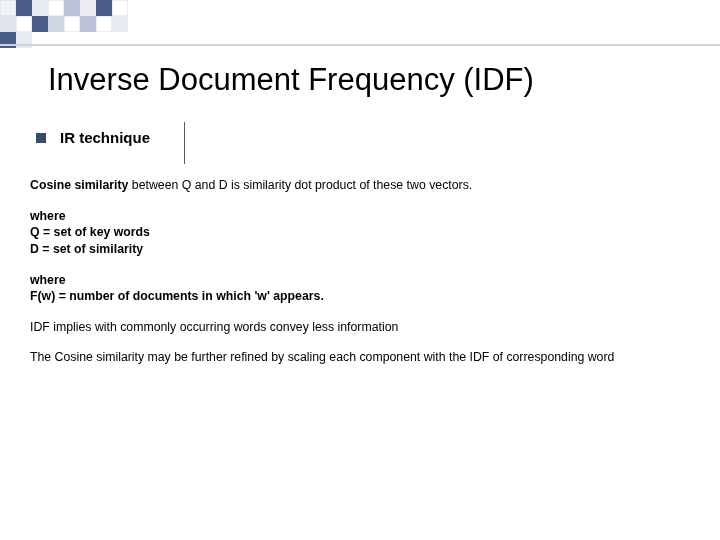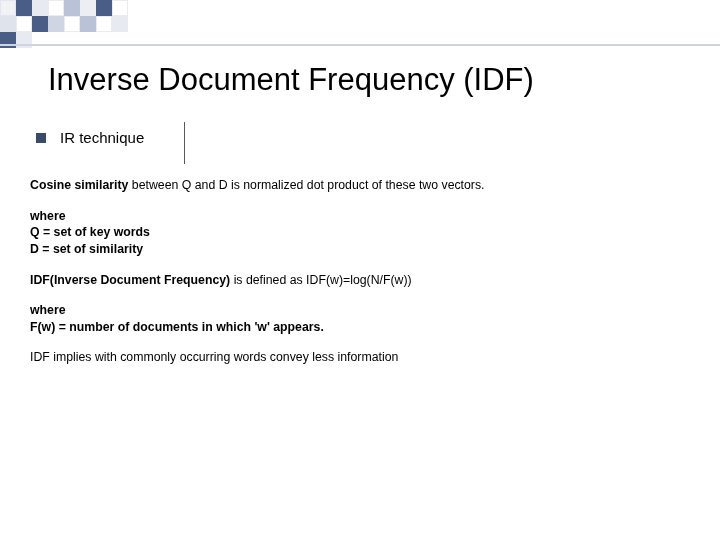--- a/index.html
+++ b/index.html
@@ -67,21 +67,21 @@
     margin-bottom: 7px;
     margin-left: 6px;
   }
   .top-bullet .marker {
     width: 10px;
     height: 10px;
     background: #3a4a6b;
     margin-right: 14px;
   }
   .top-bullet .lbl {
-    font-weight: 400;
+    font-weight: 700;
     font-size: 15px;
   }
   .vline {
     position: absolute;
     top: 122px;
     left: 184px;
     width: 1px;
     height: 42px;
     background: #5a5a5a;
   }
@@ -139,40 +139,38 @@
   <div class="body">
 
     <div class="top-bullet">
       <span class="marker"></span>
       <span class="lbl">IR technique</span>
     </div>
 
     <div style="height:22px"></div>
 
     <p class="para">
-      <span class="b">Cosine similarity</span><span> between Q and D is normalized dot product  of these two vectors.</span>
+      <span class="b">Cosine similarity</span><span> between Q and D is similarity dot product  of these two vectors.</span>
     </p>
 
     <div class="block-tight">
       <p>where</p>
       <p>Q =  set of key words</p>
       <p>D = set of similarity</p>
     </div>
 
     <div style="height:14px"></div>
 
-    <p class="para">
-      <span class="b">IDF(Inverse Document Frequency)</span><span> is defined as  IDF(w)=log(N/F(w))</span>
-    </p>
 
     <div class="block-tight">
       <p>where</p>
       <p>F(w) = number of documents in which 'w' appears.</p>
     </div>
 
     <div style="height:14px"></div>
 
     <p class="para">IDF implies  with commonly occurring words convey less information</p>
 
+    <p class="para indent-hang">The Cosine similarity may be further  refined by scaling each component with the IDF  of corresponding word</p>
 
   </div>
 
 </div>
 
 </body></html>

